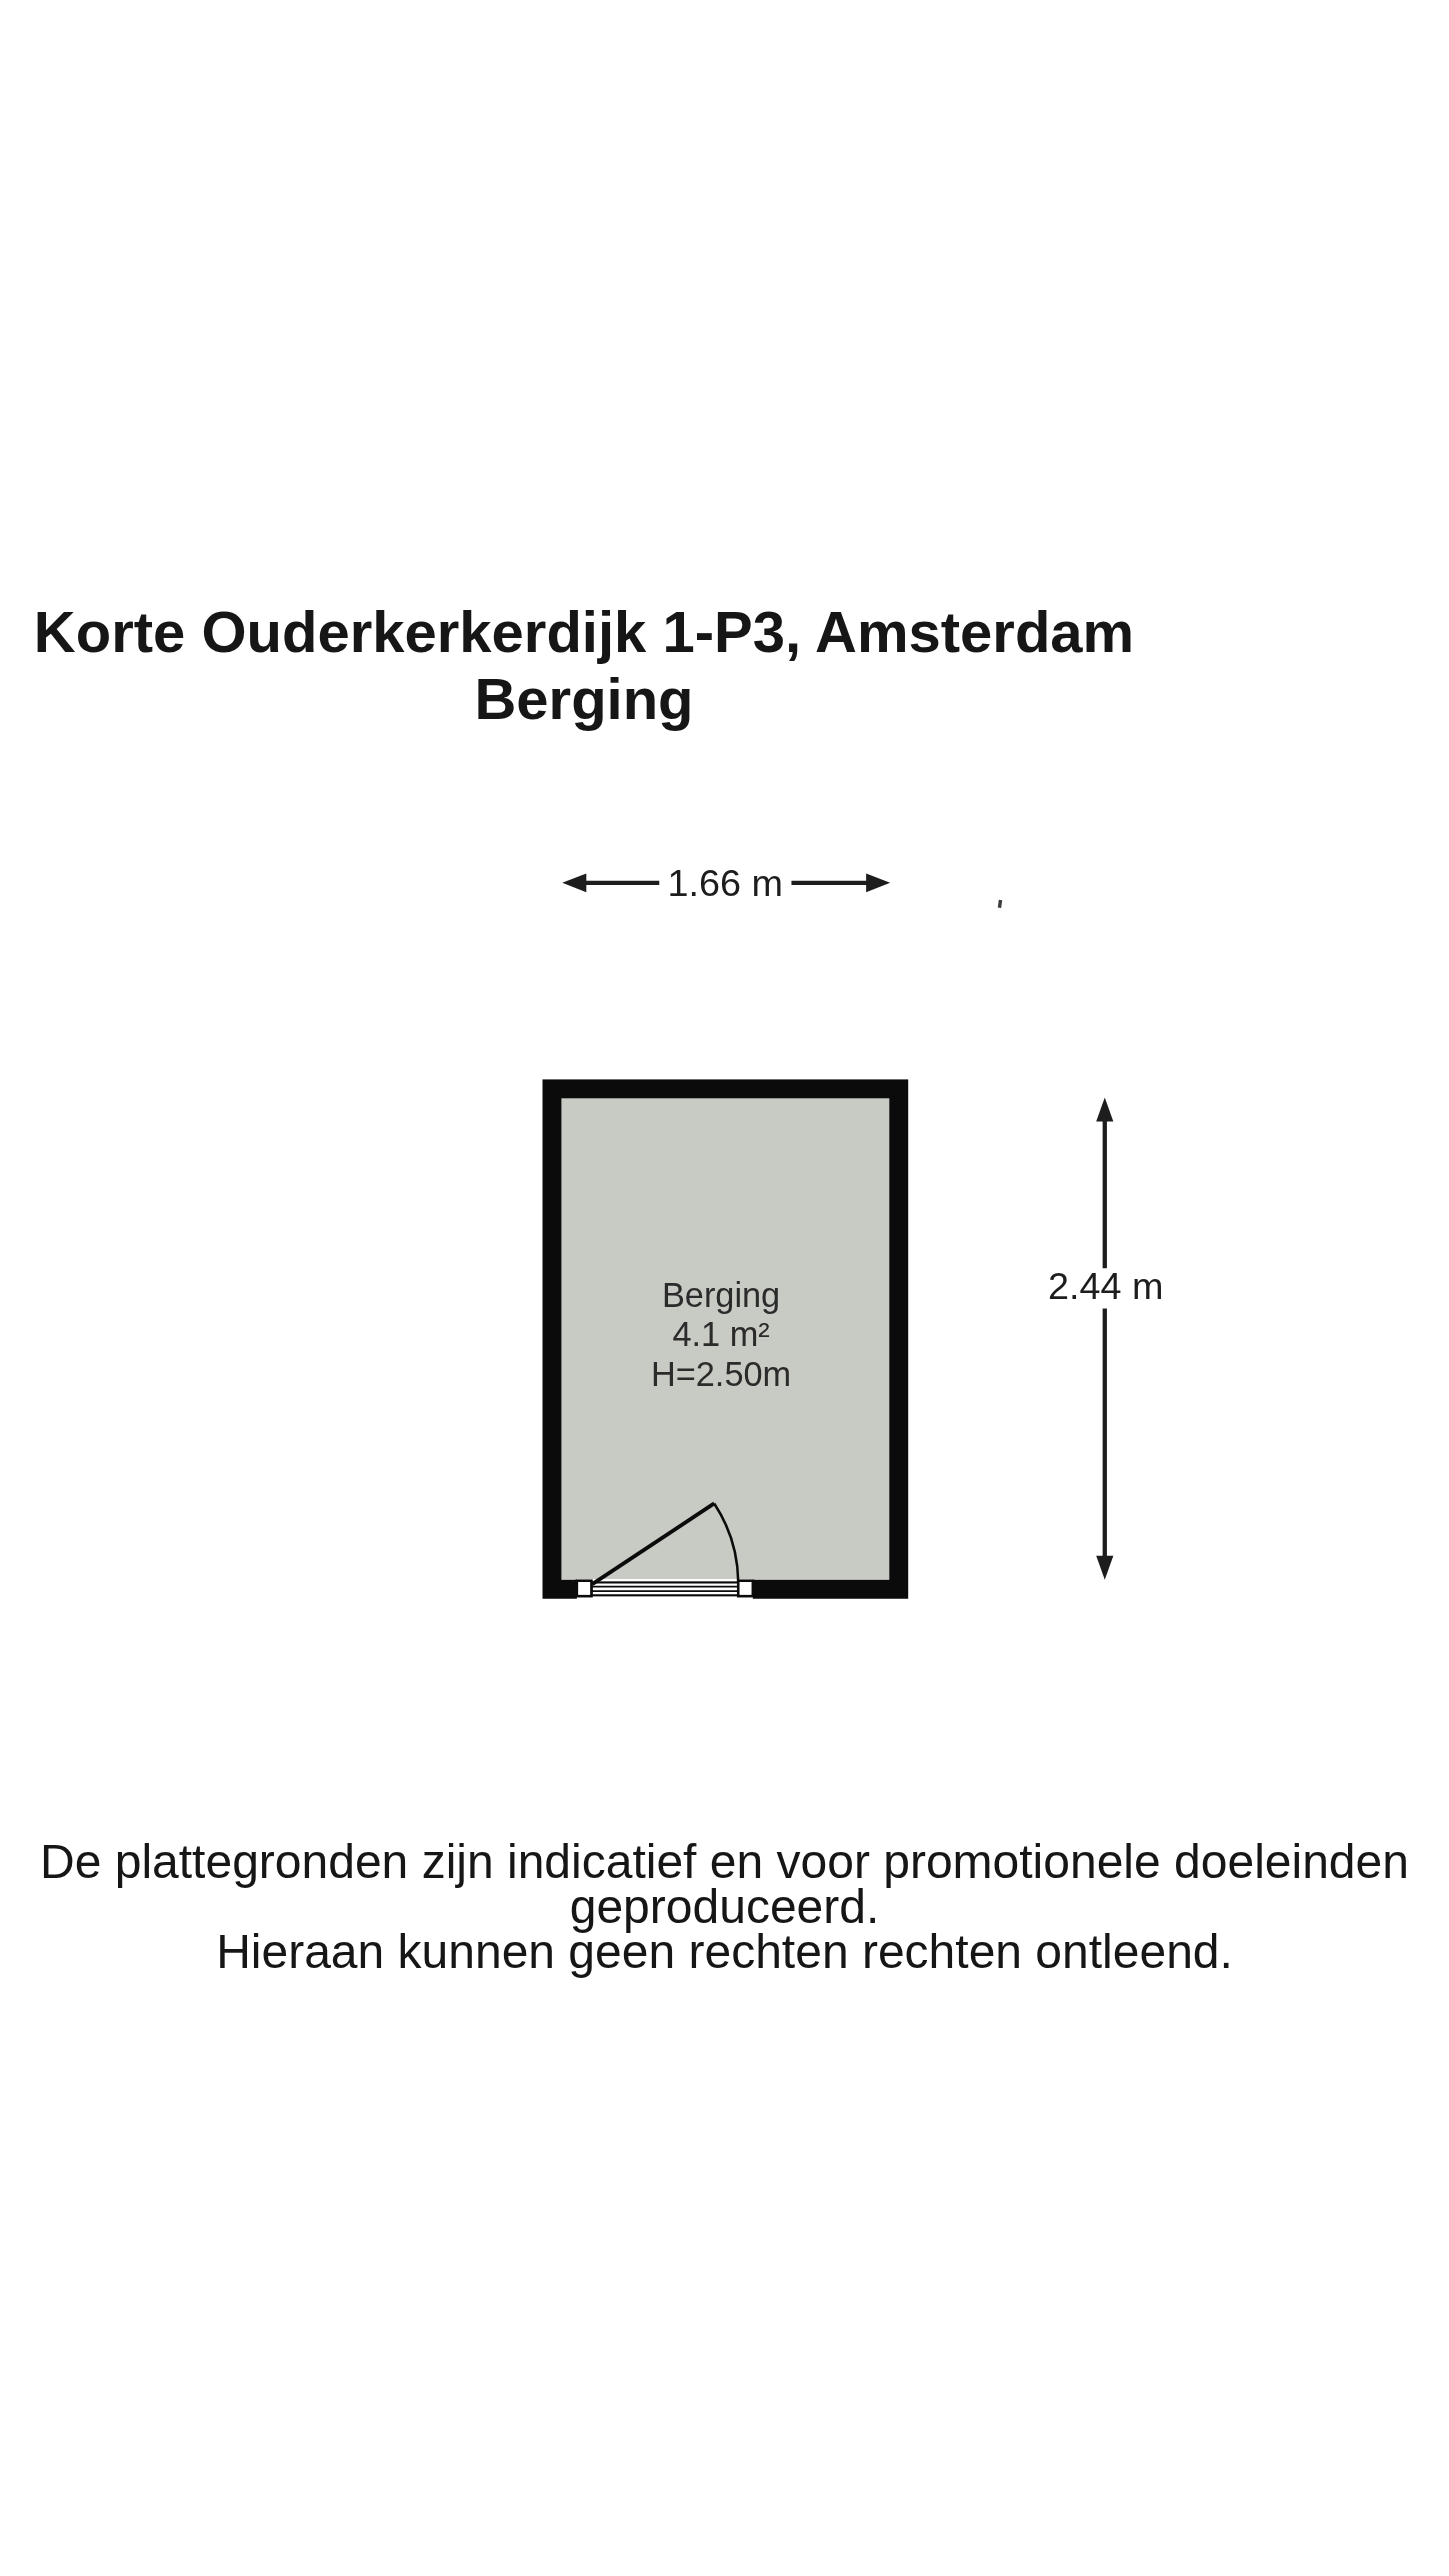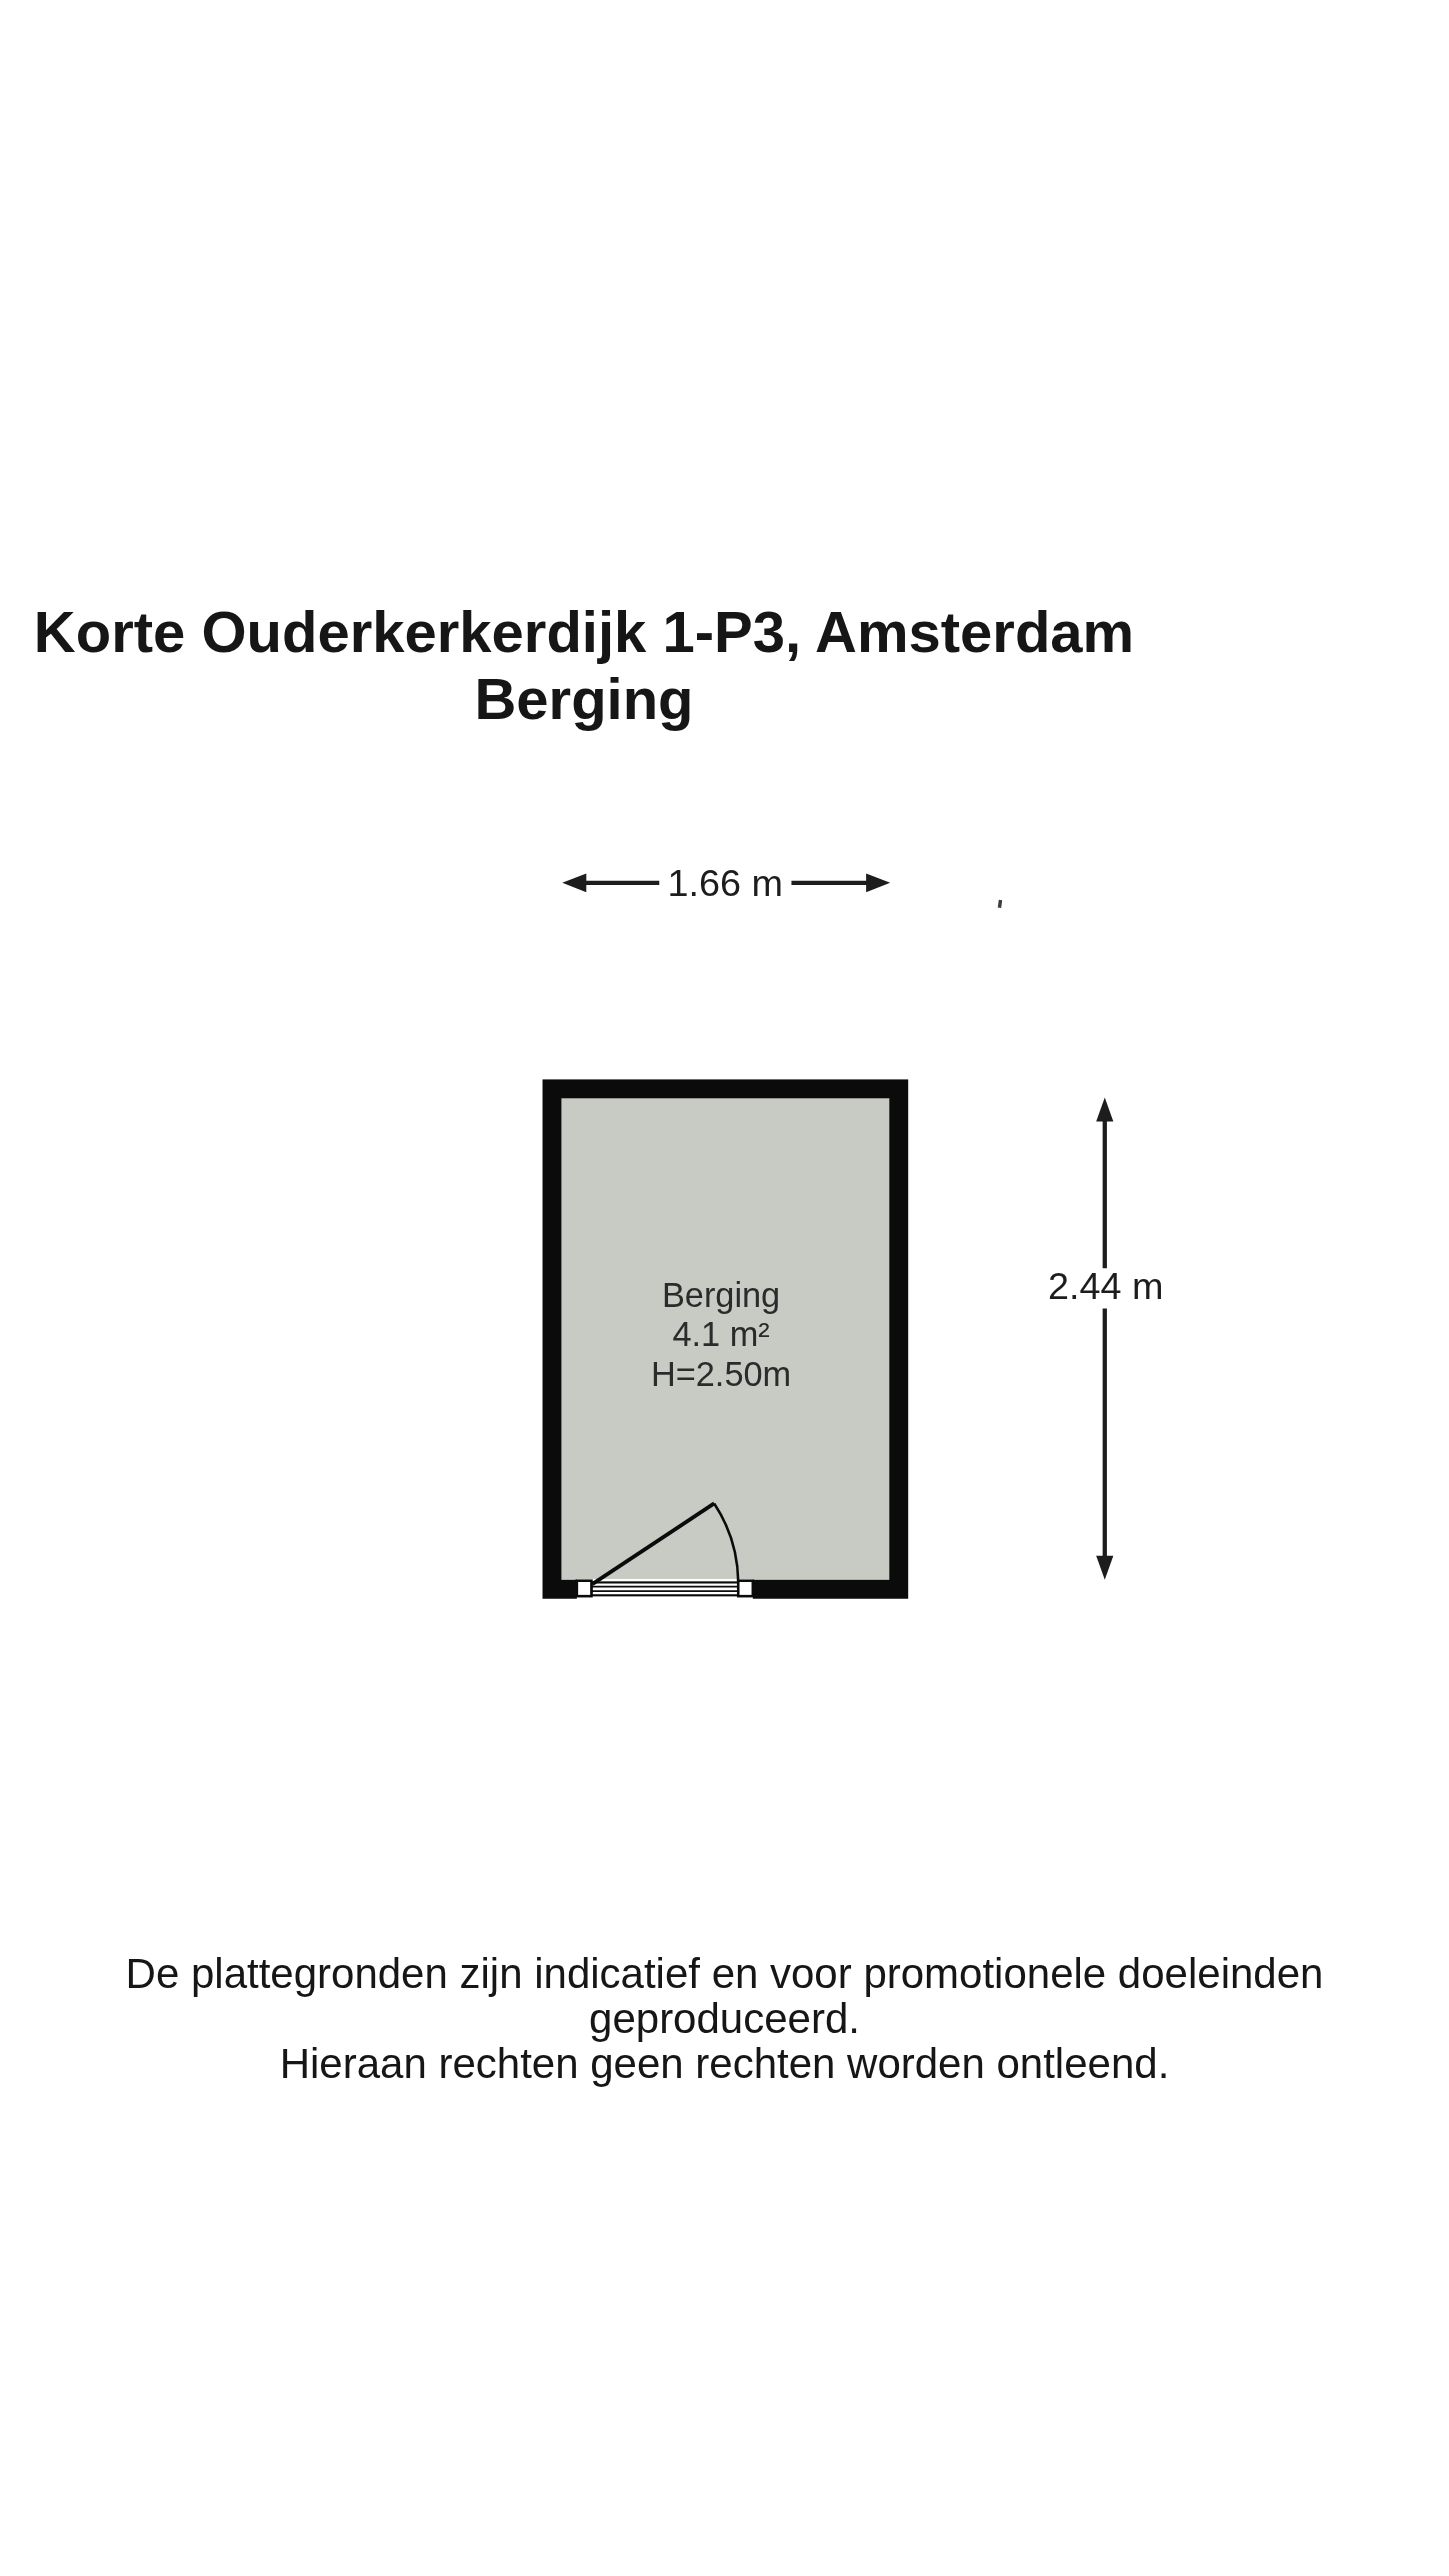--- a/index.html
+++ b/index.html
@@ -36,26 +36,26 @@
   .dim-label {
     font-size: 44px;
     fill: #1d1d1d;
   }
   .room-label {
     font-size: 40px;
     fill: #2b2b2b;
   }
   .footer-block {
     position: absolute;
-    top: 1951px;
+    top: 1839px;
     left: 0;
     width: 1449px;
     text-align: center;
     font-weight: 400;
-    font-size: 42px;
+    font-size: 48px;
     line-height: 45px;
     color: #161616;
   }
 </style>
 </head>
 <body>
 
 <div class="page">
 
   <div class="title-block">
@@ -104,17 +104,17 @@
       <polygon points="1287,1278 1277,1306 1297,1306" fill="#1d1d1d"></polygon>
       <line x1="1287" y1="1303" x2="1287" y2="1477" stroke="#1d1d1d" stroke-width="5"></line>
       <text class="dim-label" x="1288" y="1513" text-anchor="middle">2.44 m</text>
       <line x1="1287" y1="1524" x2="1287" y2="1815" stroke="#1d1d1d" stroke-width="5"></line>
       <polygon points="1287,1840 1277,1812 1297,1812" fill="#1d1d1d"></polygon>
     </g>
   </svg>
 
   <div class="footer-block">
     <div>De plattegronden zijn indicatief en voor promotionele doeleinden geproduceerd.</div>
-    <div>Hieraan rechten geen rechten worden ontleend.</div>
+    <div>Hieraan kunnen geen rechten rechten ontleend.</div>
   </div>
 
 </div>
 
 
 </body></html>

